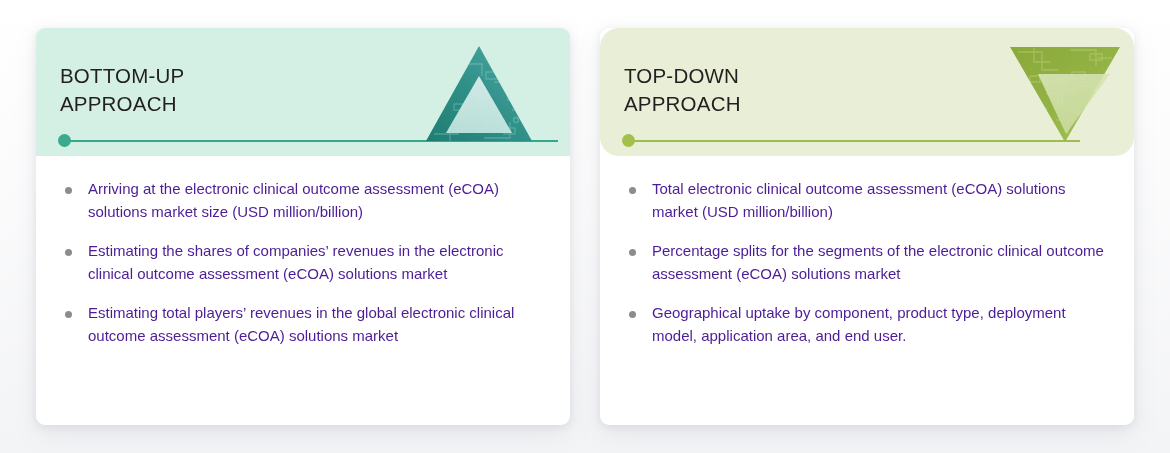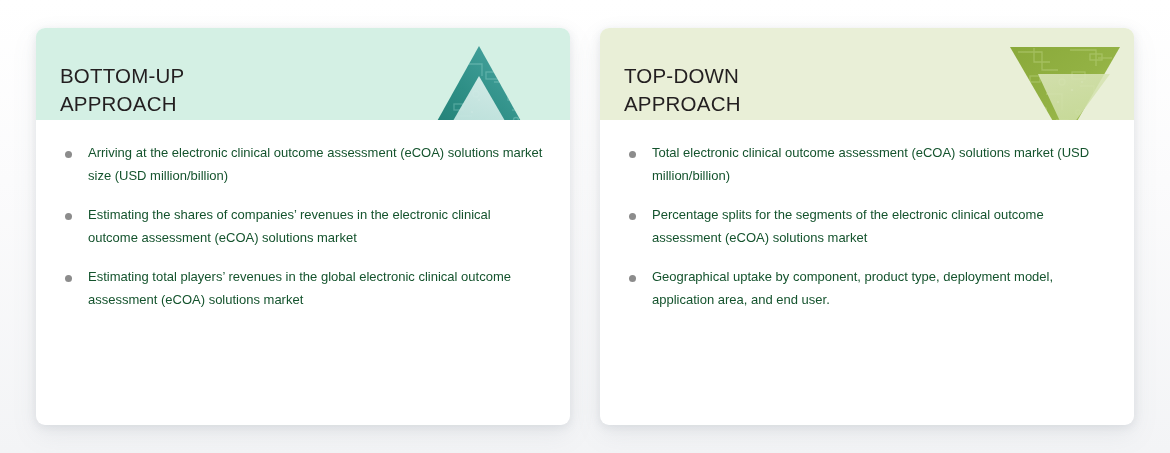--- a/index.html
+++ b/index.html
@@ -49,26 +49,26 @@
     box-shadow: 0 2px 10px rgba(120,128,140,0.16),
                 0 10px 26px rgba(120,128,140,0.10);
     overflow: hidden;
   }
   .card.left  { left: 36px;  width: 534px; }
   .card.right { left: 600px; width: 534px; }
 
   
   .card-header {
     position: relative;
-    height: 92px;
+    height: 128px;
     overflow: hidden;
     padding-left: 19px;
   }
   .left  .card-header { background: #d4f0e4; }
-  .right .card-header { background: #e9efd7; }
+  .right .card-header { background: #e9efd7; border-radius: 19px; }
 
   .card-title {
     position: absolute;
     left: 24px;
     top: 34px;
     font-size: 20.5px;
     line-height: 28px;
     letter-spacing: 0.2px;
     color: #231f20;
     white-space: pre-line;
@@ -114,23 +114,23 @@
     position: relative;
     padding: 22px 26px 0 26px;
   }
 
   ul.bullets { list-style: none; }
 
   ul.bullets li {
     position: relative;
     padding-left: 26px;
     margin-bottom: 17px;
-    font-size: 13px;
+    font-size: 15px;
     line-height: 22.5px;
-    color: #14532d;
+    color: #4c1d95;
   }
   ul.bullets li:last-child { margin-bottom: 4px; }
 
   ul.bullets li::before {
     content: "";
     position: absolute;
     left: 3px;
     top: 8.5px;
     width: 7px;
     height: 7px;

